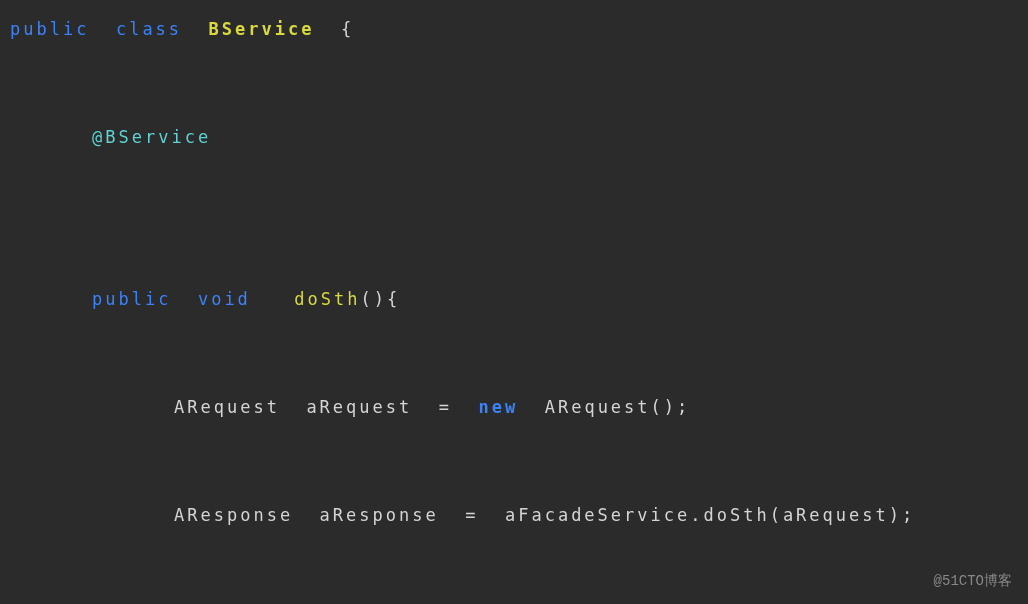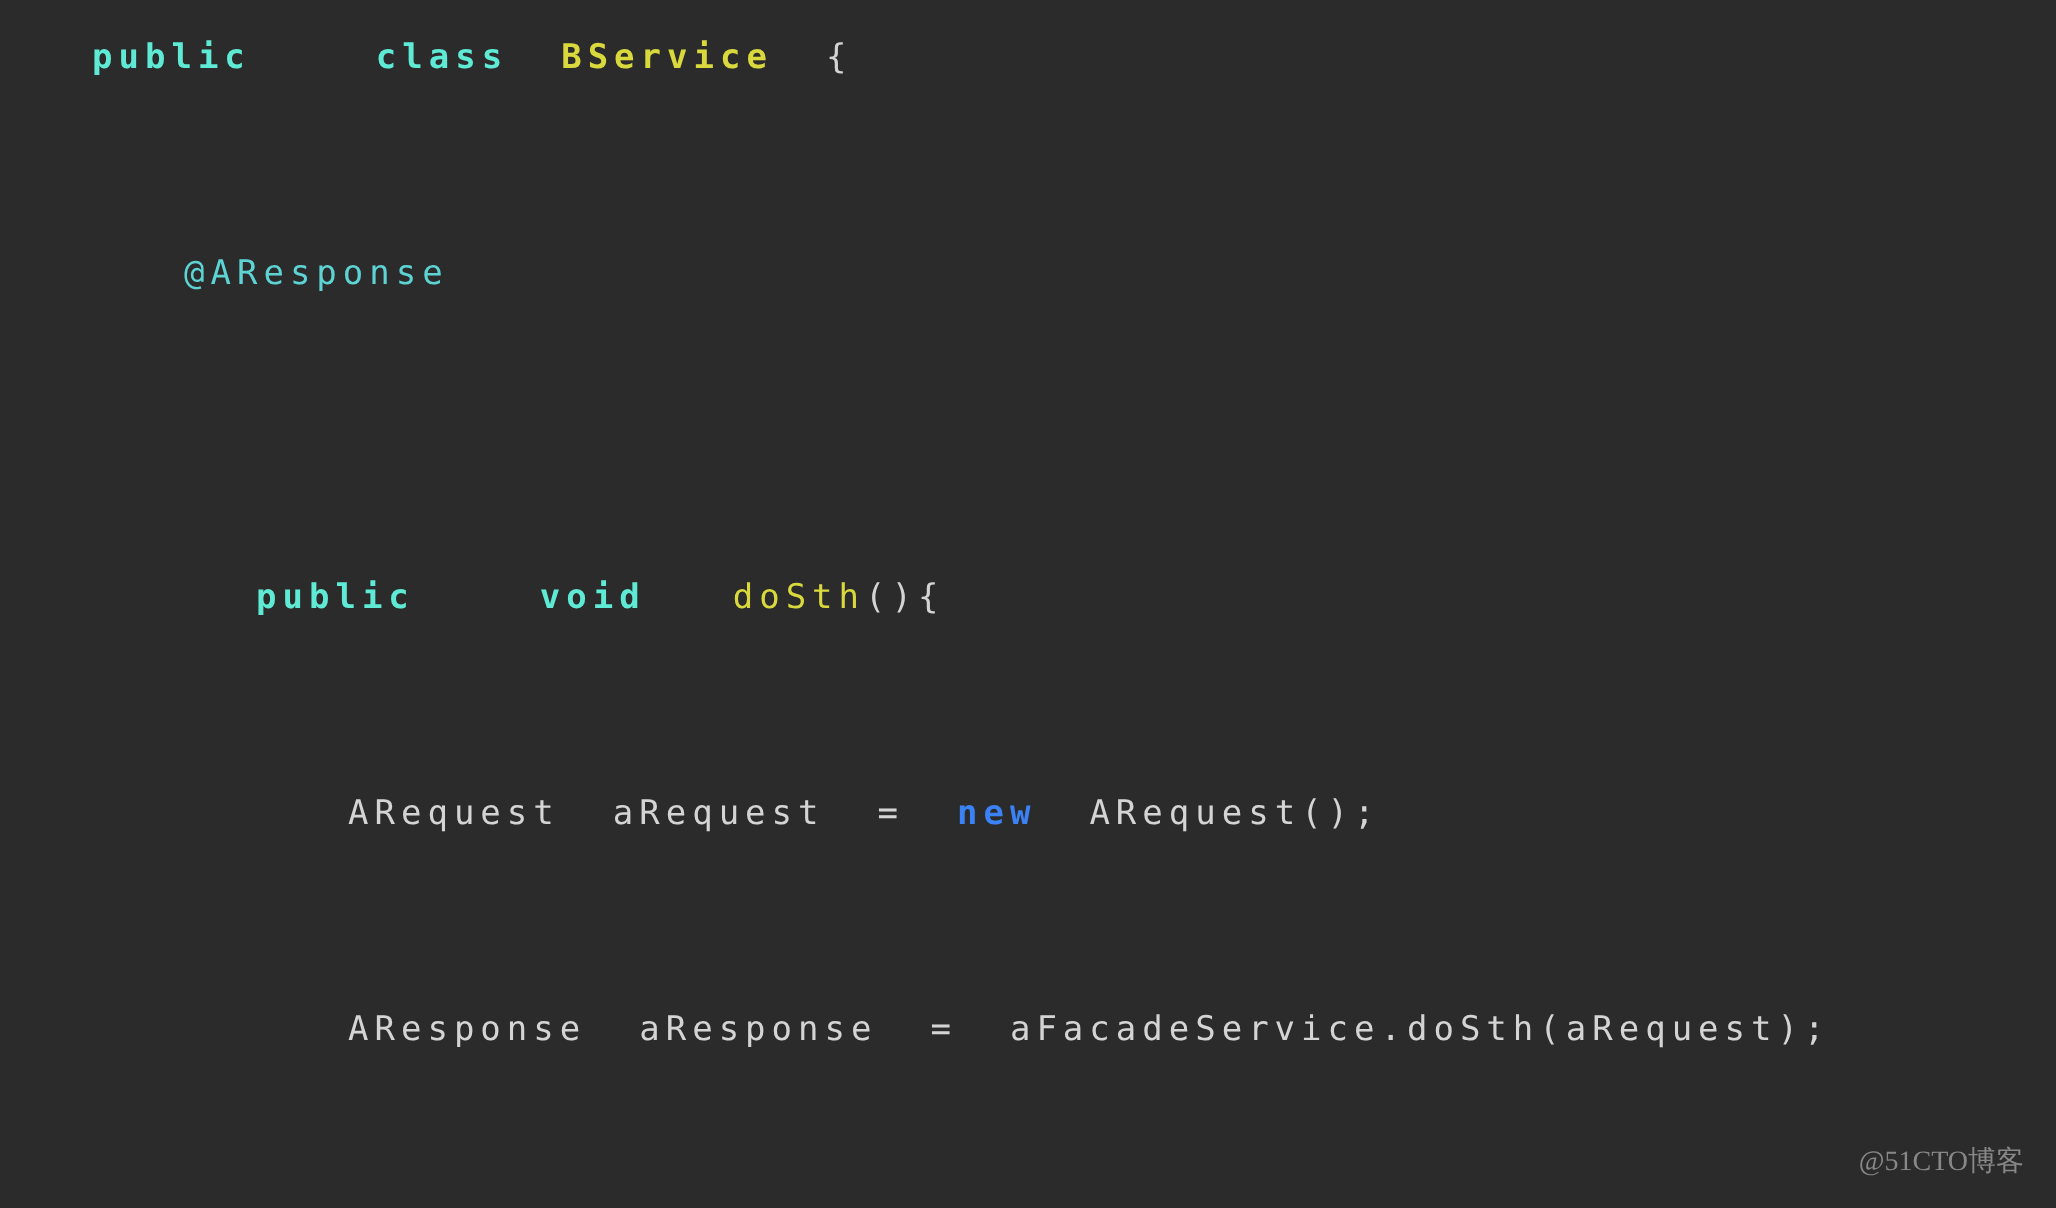--- a/index.html
+++ b/index.html
@@ -17,23 +17,22 @@
       color: #d4d4d4;
       padding: 12px 10px;
       position: relative;
       overflow: hidden;
     }
     .code-line {
       line-height: 2.0;
       white-space: pre;
     }
     .keyword {
-      color: #5eead4;
-      font-weight: bold;
-      margin-left: 36px;
+      color: #3b82f6;
+      font-weight: normal;
     }
     .classname {
       color: #d9d93d;
       font-weight: bold;
       margin-top: 48px;
     }
     .annotation {
       color: #5dd3d3;
     }
     .method {
@@ -50,34 +49,34 @@
       color: #3b82f6;
       font-weight: bold;
     }
     .watermark {
       position: absolute;
       bottom: 14px;
       right: 16px;
       color: #888888;
       font-size: 14px;
       letter-spacing: 0px;
-      font-family: Liberation Serif, serif;
+      font-family: Liberation Mono, monospace;
     }
     .spacer {
       height: 34px;
     }
     .indent1 { padding-left: 82px; }
     .indent2 { padding-left: 164px; }
   </style>
 </head>
 <body>
 
 <pre><div class="code-line"><span class="keyword">public</span>  <span class="keyword">class</span>  <span class="classname">BService</span>  <span class="punct">{</span></div>
 <div class="spacer"></div>
-<div class="code-line indent1"><span class="annotation">@AResponse</span></div>
+<div class="code-line indent1"><span class="annotation">@BService</span></div>
 <div class="spacer"></div>
 <div class="spacer"></div>
 <div class="code-line indent1"><span class="keyword">public</span>  <span class="keyword">void</span>  <span class="method">doSth</span><span class="punct">(){</span></div>
 <div class="spacer"></div>
 <div class="code-line indent2"><span class="plain">ARequest</span>  <span class="plain">aRequest</span>  <span class="plain">=</span>  <span class="new-kw">new</span>  <span class="plain">ARequest();</span></div>
 <div class="spacer"></div>
 <div class="code-line indent2"><span class="plain">AResponse</span>  <span class="plain">aResponse</span>  <span class="plain">=</span>  <span class="plain">aFacadeService.doSth(aRequest);</span></div>
 
 
 

